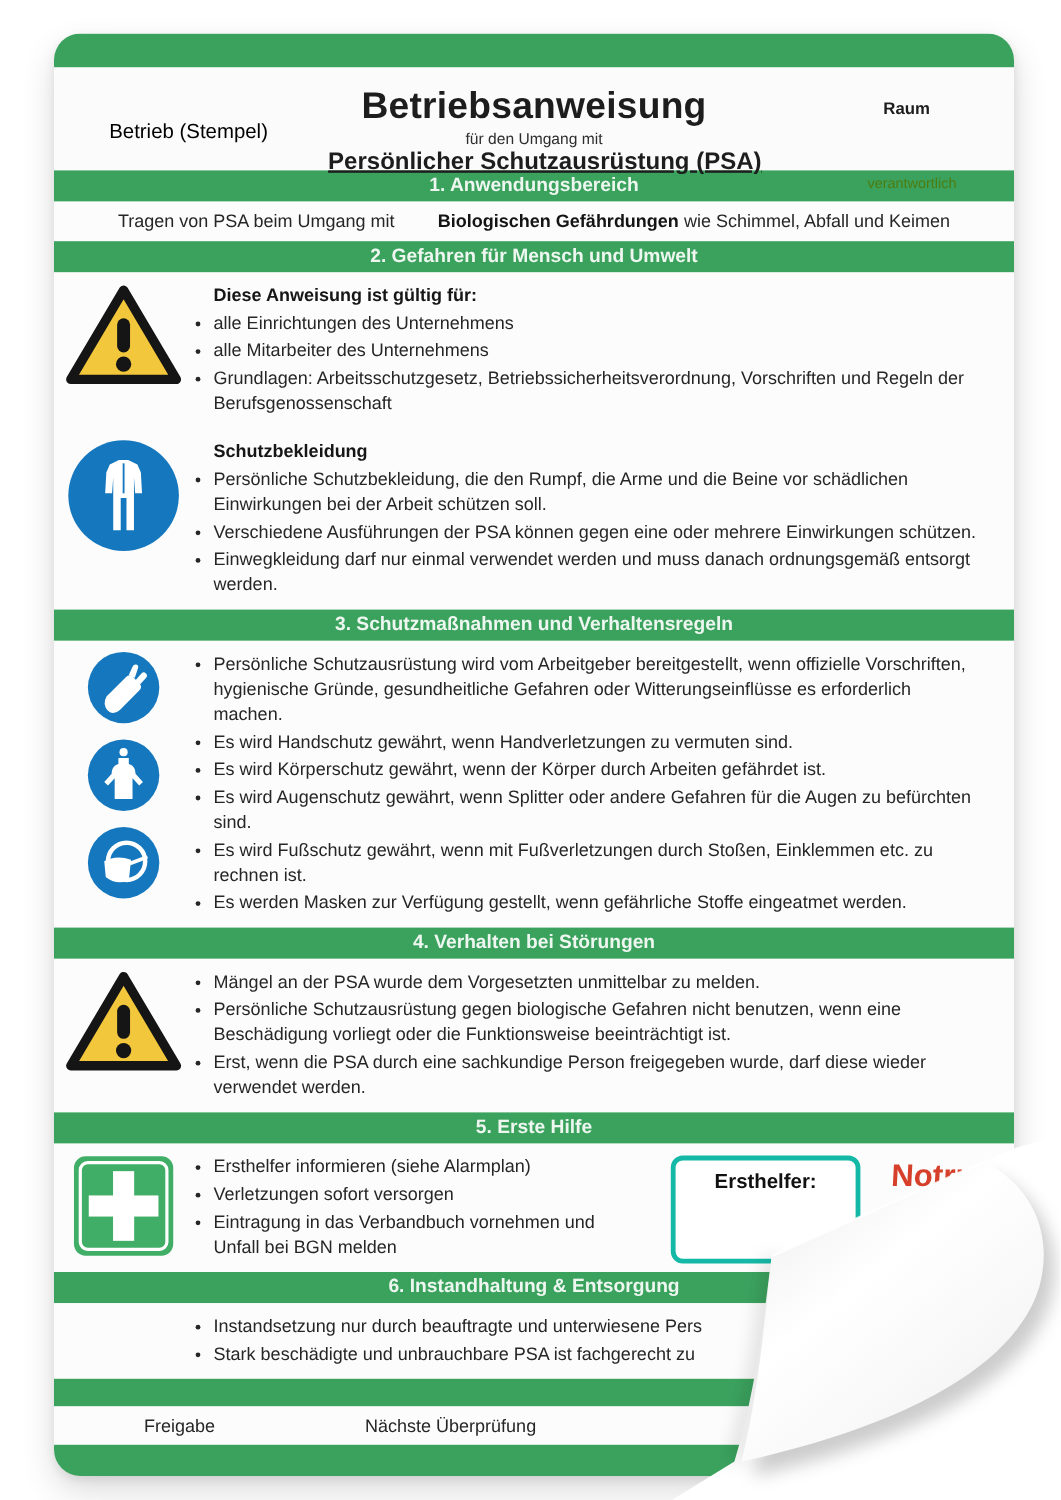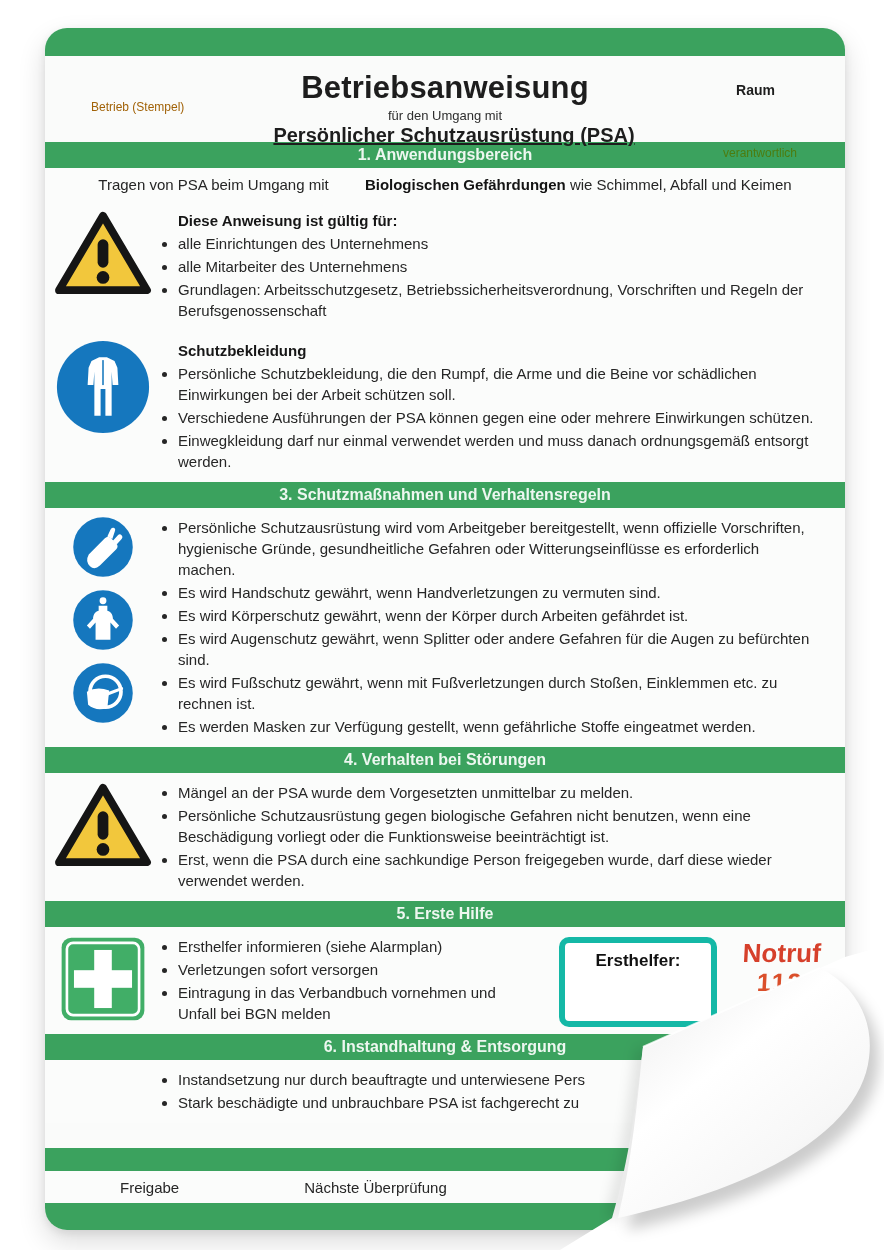--- a/index.html
+++ b/index.html
@@ -12,41 +12,41 @@
   }
   .top-strip{height:28px;background:#3BA25E;flex:none;}
   
   .doc-header{position:relative;height:86px;flex:none;}
   .doc-title{position:absolute;left:0;right:0;top:14px;text-align:center;
     font-size:31px;font-weight:800;color:#1d1d1d;letter-spacing:.2px;}
   .doc-sub-small{position:absolute;left:0;right:0;top:52px;text-align:center;
     font-size:13px;color:#2e2e2e;}
   .doc-sub{position:absolute;left:18px;right:0;top:68px;text-align:center;
     font-size:20px;font-weight:800;color:#1d1d1d;text-decoration:underline;}
-  .stamp{position:absolute;left:46px;top:44px;font-size:12px;color:#a16207;}
+  .stamp{position:absolute;left:46px;top:44px;font-size:17px;color:#000000;}
   .room{position:absolute;right:70px;top:26px;font-size:14px;font-weight:700;color:#1d1d1d;}
   .responsible{position:absolute;right:48px;top:90px;font-size:12px;color:#4d7c0f;}
   
   .bar{flex:none;height:26px;line-height:26px;background:#3BA25E;color:#edf7f0;
     text-align:center;font-size:16px;font-weight:700;}
   .bar.plain{height:23px;margin-top:auto;}
   
   .sec{flex:none;display:flex;align-items:flex-start;background:#fbfcfb;}
   .icon-col{flex:none;width:115px;display:flex;flex-direction:column;align-items:center;
     gap:11px;padding-top:8px;}
   .sec-body{flex:1;padding:7px 28px 8px 0;font-size:15px;line-height:21px;color:#262626;}
   .sec-body h3{margin:2px 0 2px 18px;font-size:15px;line-height:21px;font-weight:700;color:#161616;}
   .sec-body ul{margin:0;padding-left:18px;list-style:disc;}
   .sec-body li{margin:2px 0;}
   .centered-row{flex:none;background:#fbfcfb;padding:8px 20px;text-align:center;
     font-size:15px;color:#262626;}
   .centered-row b{color:#141414;margin-left:32px;}
   
   .fa-box{flex:none;width:158px;height:90px;margin-top:10px;background:#fff;
-    border:6px solid #14b8a6;border-radius:10px;box-sizing:border-box;text-align:center;}
+    border:4px solid #14b8a6;border-radius:10px;box-sizing:border-box;text-align:center;}
   .fa-box .lbl{font-size:17px;font-weight:700;color:#111;padding-top:8px;}
   .emergency{flex:none;width:128px;margin-top:12px;text-align:center;color:#D6402B;
     transform:skewX(-3deg);}
   .emergency .word{font-size:26px;font-weight:800;line-height:28px;}
   .emergency .num{font-size:25px;font-weight:800;line-height:30px;color:#DA4F2B;letter-spacing:2px;}
   
   .footer-row{flex:none;height:32px;background:#fbfcfb;display:flex;align-items:center;
     font-size:15px;color:#262626;}
   .footer-row .f1{margin-left:75px;}
   .footer-row .f2{margin-left:125px;}
@@ -71,20 +71,21 @@
       <div class="doc-sub-small">für den Umgang mit</div>
       <div class="doc-sub">Persönlicher Schutzausrüstung (PSA)</div>
       <div class="responsible">verantwortlich</div>
     </div>
 
     <div class="bar">1. Anwendungsbereich</div>
     <div class="centered-row">
       <span>Tragen von PSA beim Umgang mit </span><b>Biologischen Gefährdungen</b><span> wie Schimmel, Abfall und Keimen</span>
     </div>
 
+    <div class="bar">2. Gefahren für Mensch und Umwelt</div>
 
     <div class="sec">
       <div class="icon-col">
         <svg class="icn" width="98" height="88" viewBox="0 0 100 90">
           <path d="M50 7 L95 83 L5 83 Z" fill="#F2C73C" stroke="#151515" stroke-width="8" stroke-linejoin="round"></path>
           <rect x="44.5" y="31" width="11" height="29" rx="5.5" fill="#151515"></rect>
           <circle cx="50" cy="70" r="6.5" fill="#151515"></circle>
         </svg>
       </div>
       <div class="sec-body">

